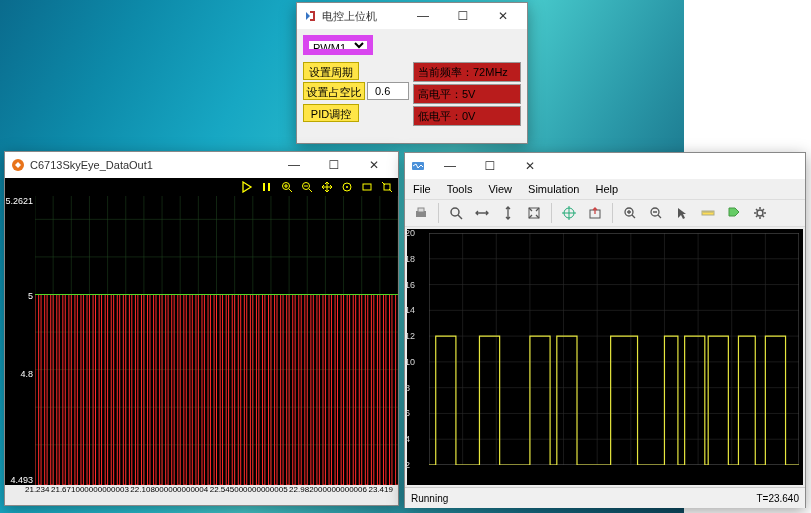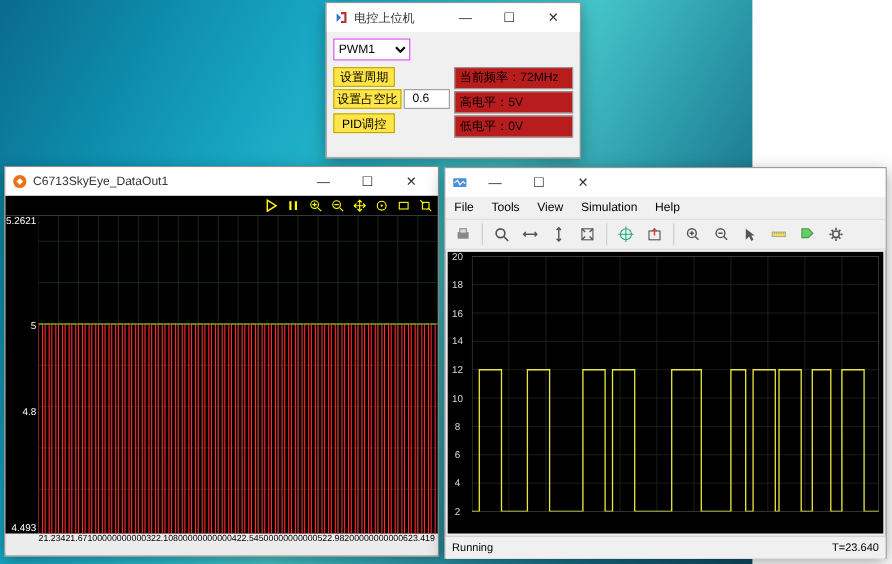--- a/index.html
+++ b/index.html
@@ -10,53 +10,53 @@
   }
   .window { position:absolute; background:#f0f0f0; border:1px solid #888; box-shadow:0 4px 15px rgba(0,0,0,.35); box-sizing:border-box; }
   .titlebar { height:26px; background:#fff; display:flex; align-items:center; padding:0 4px 0 6px; font-size:11px; color:#333; }
   .titlebar .title-icon { width:14px; height:14px; margin-right:5px; display:flex; align-items:center; justify-content:center; }
   .titlebar .title-text { flex:1; overflow:hidden; white-space:nowrap; text-overflow:ellipsis; }
   .winbtns { display:flex; }
   .winbtn { width:40px; height:26px; display:flex; align-items:center; justify-content:center; font-size:12px; color:#333; }
   
   #win-top { left:296px; top:2px; width:232px; height:142px; }
   #win-top .body { padding:6px 6px; }
-  #win-top select { font-size:11px; height:20px; width:70px; border:1px solid #d946ef; background:#fff; }
+  #win-top select { font-size:11px; height:20px; width:70px; border:6px solid #d946ef; background:#fff; }
   .twocol { margin-top:6px; display:flex; }
   .leftcol { width:110px; }
   .rightcol { flex:1; }
   .ybtn { display:block; width:56px; height:18px; line-height:18px; font-size:11px; text-align:center; background:#ffe547; border:1px solid #bba700; margin:0 0 2px 0; box-sizing:border-box; }
   .ybtn.small { width:56px; }
   .row2 { display:flex; height:20px; }
   .row2 .ybtn { margin:0; }
   .row2 input { width:42px; height:18px; font-size:11px; border:1px solid #999; padding:0 7px; margin-left:2px; box-sizing:border-box; background:#fff; }
   .info { border:1px solid #999; height:18px; line-height:18px; font-size:11px; padding:0 4px; margin-bottom:2px; background:#b91c1c; white-space:nowrap; }
   
   #win-sky { left:4px; top:151px; width:395px; height:355px; background:#ececec; }
   #win-sky .titlebar { background:#fff; }
   #sky-toolbar { height:18px; background:#000; display:flex; align-items:center; justify-content:flex-end; color:#ff0; padding-right:4px; gap:6px; font-size:12px; }
   #sky-toolbar span { display:inline-flex; align-items:center; justify-content:center; width:14px; height:14px; }
   #sky-plot { position:relative; background:#000; height:289px; }
   #sky-plot .yaxis { position:absolute; left:0; top:0; width:30px; height:100%; color:#fff; font-size:9px; }
   #sky-plot .yaxis div { position:absolute; right:2px; text-align:right; width:100%; }
   #sky-plot .chart { position:absolute; left:30px; right:0; top:0; bottom:0; }
   #sky-plot svg { width:100%; height:100%; display:block; }
-  #sky-xaxis { height:18px; background:#ececec; color:#000; font-size:8px; display:flex; align-items:flex-start; padding-left:30px; padding-right:5px; justify-content:space-between; white-space:nowrap; overflow:hidden; }
+  #sky-xaxis { height:18px; background:#ececec; color:#000; font-size:8px; display:flex; align-items:flex-start; padding-left:20px; padding-right:5px; justify-content:space-between; white-space:nowrap; overflow:hidden; }
   #sky-xaxis span { flex:0 0 auto; }
   
   #win-scope { left:404px; top:152px; width:402px; height:356px; background:#ececec; }
   #win-scope .titlebar { background:#fff; }
   #scope-menu { height:20px; background:#f0f0f0; display:flex; align-items:center; font-size:11px; }
   #scope-menu span { padding:0 8px; height:100%; display:flex; align-items:center; }
   #scope-tools { height:26px; background:#f0f0f0; border-top:1px solid #ddd; border-bottom:1px solid #ddd; display:flex; align-items:center; padding-left:4px; gap:2px; }
   #scope-tools .tbtn { width:22px; height:22px; border:1px solid transparent; display:flex; align-items:center; justify-content:center; border-radius:2px;}
   #scope-tools .sep { width:1px; height:20px; background:#ccc; margin:0 3px; }
   #scope-plot { position:relative; height:256px; background:#000; margin:2px; }
   #scope-plot .yaxis { position:absolute; left:0; top:4px; bottom:20px; width:22px; color:#d7d7d7; font-size:9px; }
-  #scope-plot .yaxis div { position:absolute; right:2px; text-align:center; width:100%; transform:translateY(-50%);margin-left:12px; }
+  #scope-plot .yaxis div { position:absolute; right:2px; text-align:left; width:100%; transform:translateY(-50%);margin-left:12px; }
   #scope-plot .chart { position:absolute; left:22px; right:4px; top:4px; bottom:20px; border:0px solid #333; }
   #scope-plot .chart svg { width:100%; height:100%; display:block; }
   #scope-plot .xaxis { position:absolute; left:22px; right:4px; bottom:2px; height:14px; color:#d7d7d7; font-size:9px; display:flex; justify-content:space-between; }
   #scope-status { height:20px; background:#f0f0f0; display:flex; align-items:center; font-size:10px; padding:0 6px; justify-content:space-between; border-top:1px solid #ccc; }
 </style>
 </head>
 <body>
 
 <div class="desktop">
 

